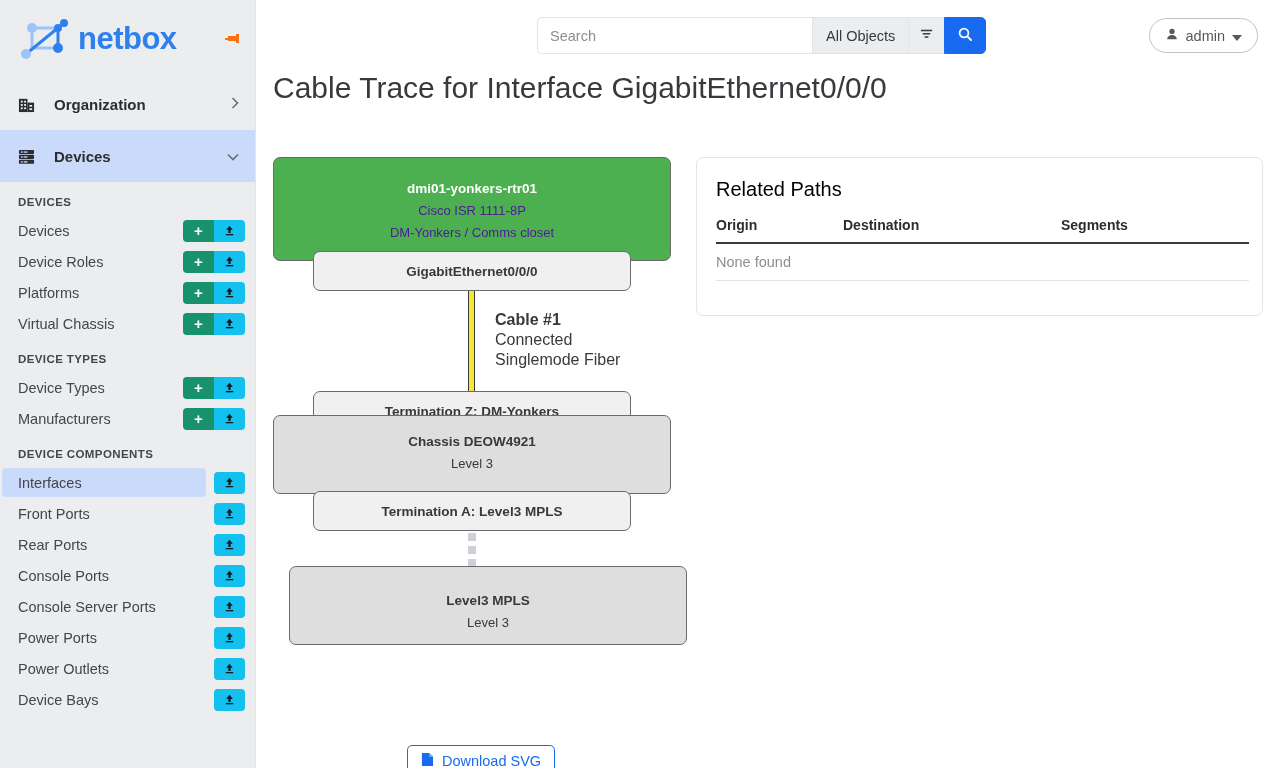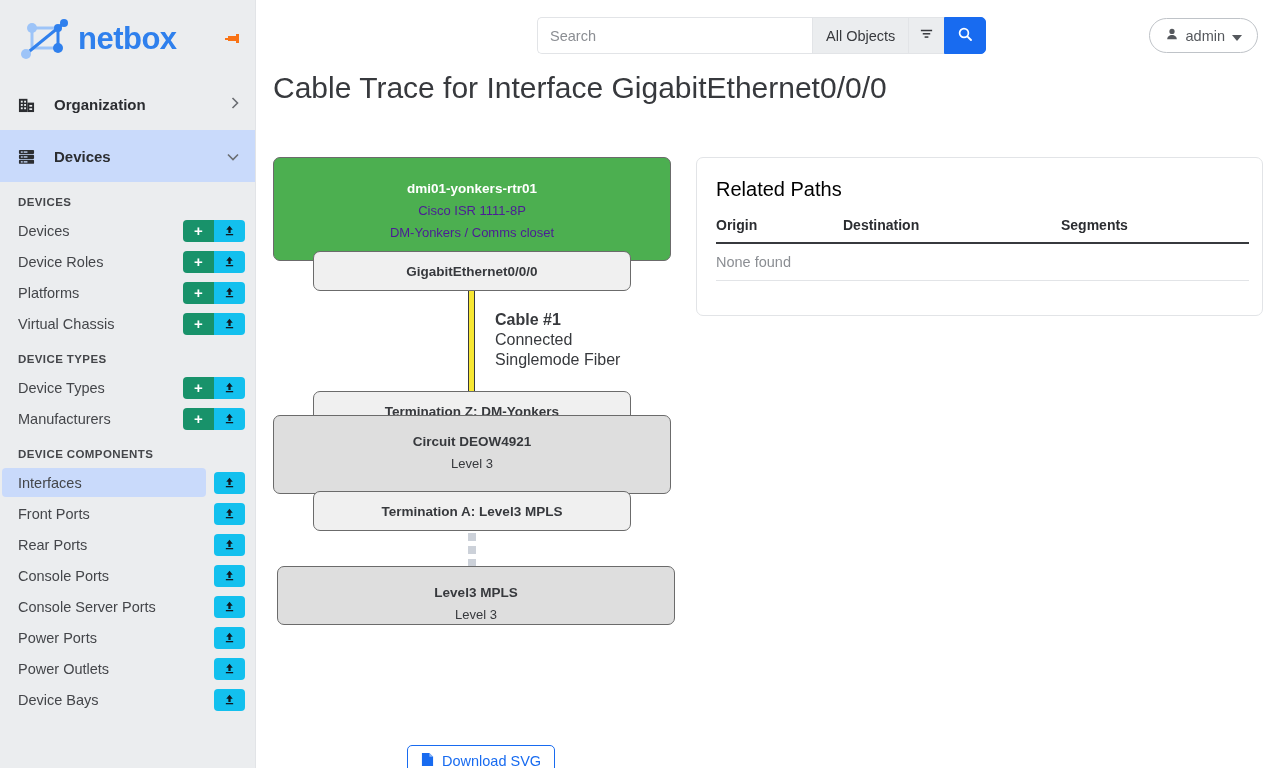--- a/index.html
+++ b/index.html
@@ -481,36 +481,36 @@
       <div class="ct">Cable #1</div>
       <div>Connected</div>
       <div>Singlemode Fiber</div>
     </div>
 
     <div class="term-box" style="top:234px;">
       <span>Termination Z: DM-Yonkers</span>
     </div>
 
     <div class="node node-grey" style="position:absolute; left:0; top:258px; height:79px; padding-top:18px;">
-      <div class="n1">Circuit DEOW4921</div>
+      <div class="n1">Chassis DEOW4921</div>
       <div class="n2" style="margin-top:7px;">Level 3</div>
     </div>
 
     <div class="term-box" style="top:334px;">
       <span>Termination A: Level3 MPLS</span>
     </div>
 
     <div class="dots" style="left:195px; top:376px;">
       <i></i>
         <i></i>
         <i></i>
         <i></i>
     </div>
 
-    <div class="node node-grey" style="position:absolute; left:4px; top:409px; height:59px; padding-top:18px;">
+    <div class="node node-grey" style="position:absolute; left:16px; top:409px; height:79px; padding-top:26px;">
       <div class="n1">Level3 MPLS</div>
       <div class="n2" style="margin-top:7px;">Level 3</div>
     </div>
 
     <div class="dl-btn">
       <span>
         <svg viewBox="0 0 14 16" width="13" height="15">
           <path d="M1 1 h8 l4 4 v10 h-12 z" fill="#186bf0"></path>
           <path d="M9 1 v4 h4 z" fill="#8fb8f7"></path>
         </svg>

